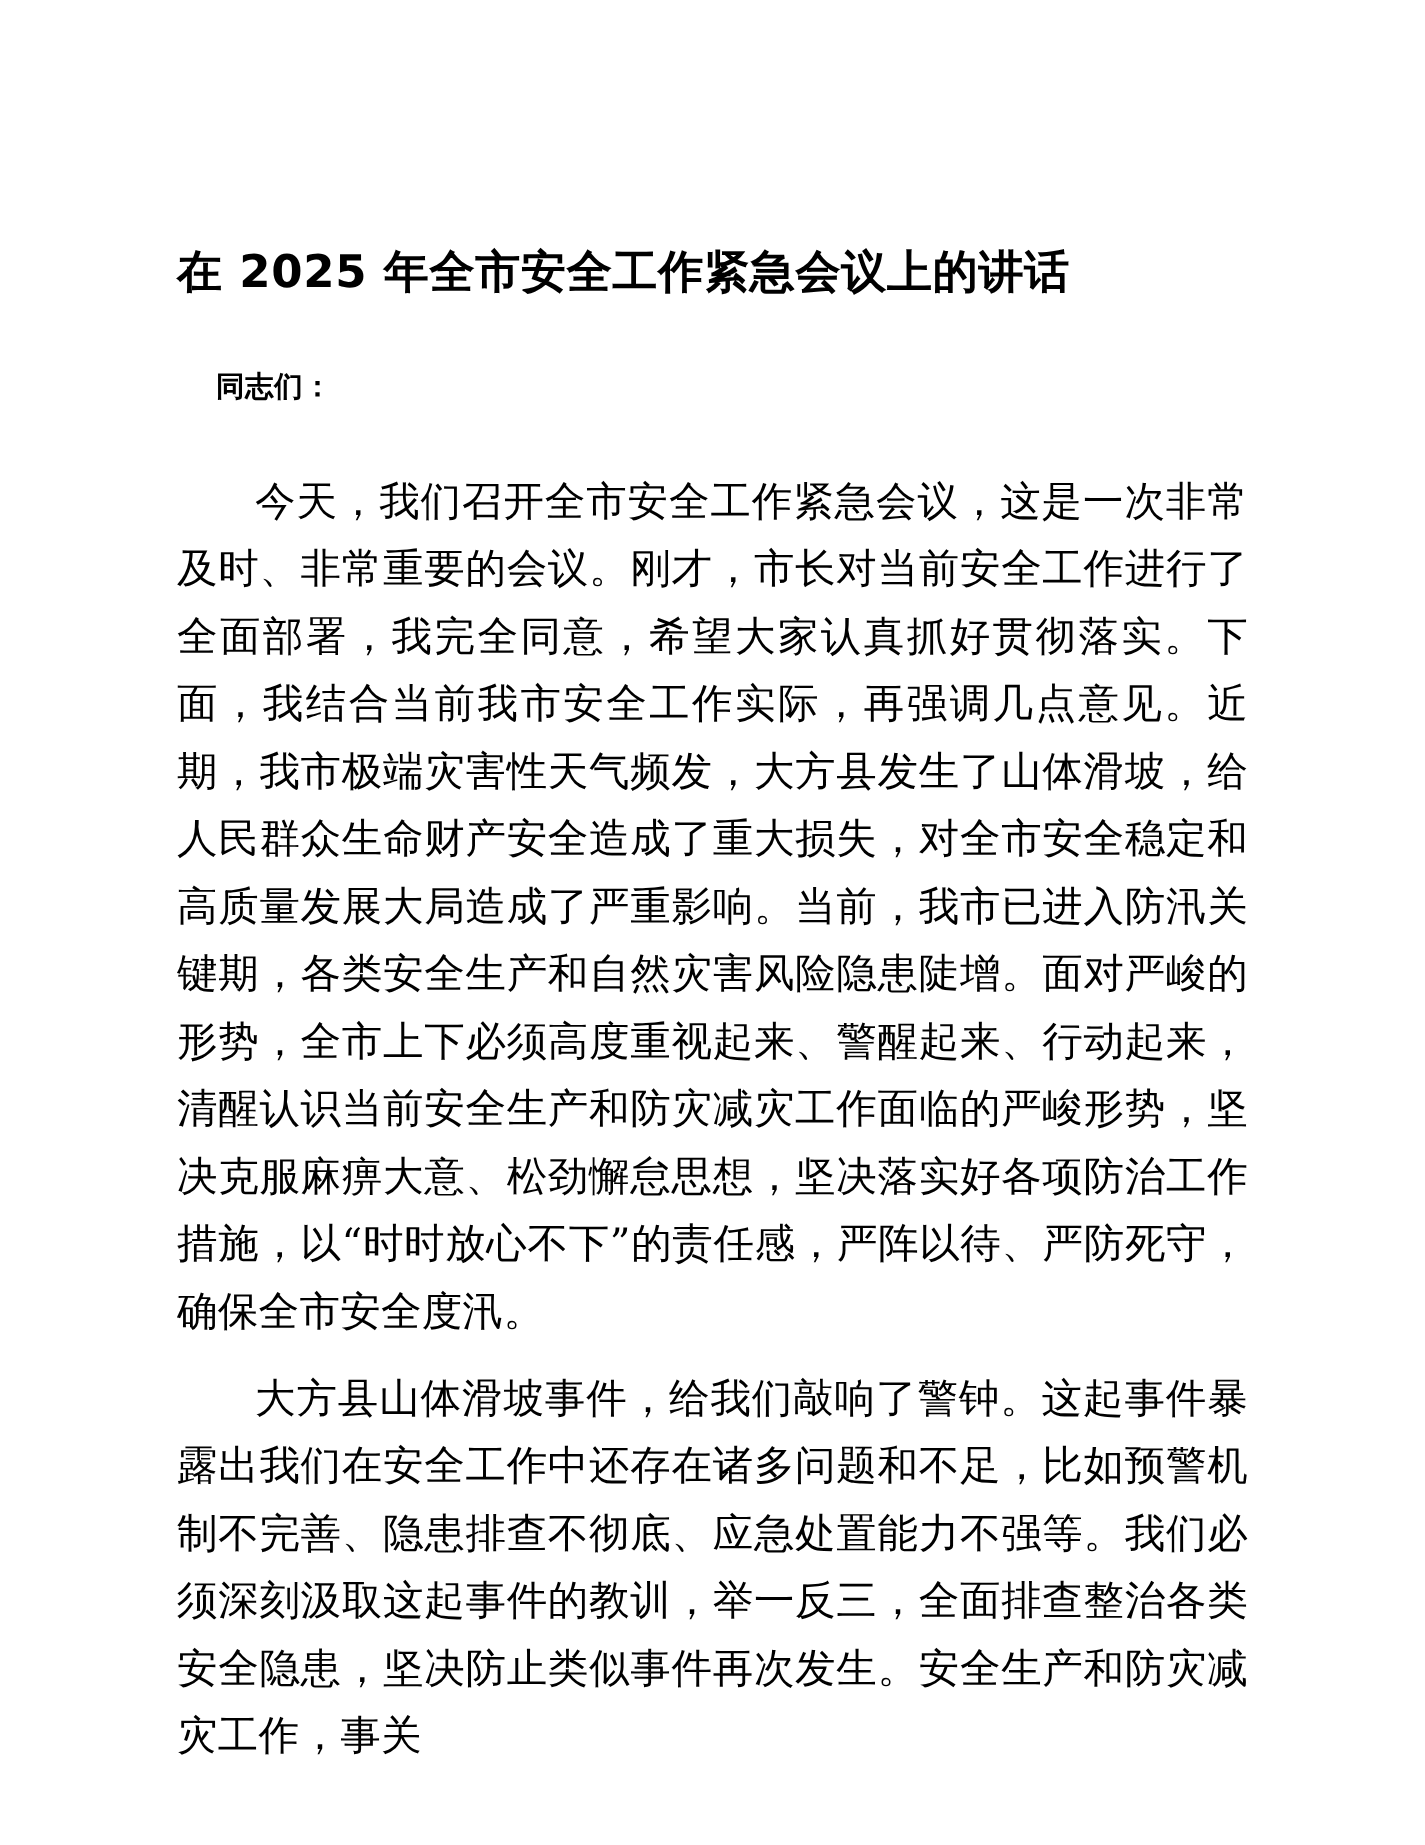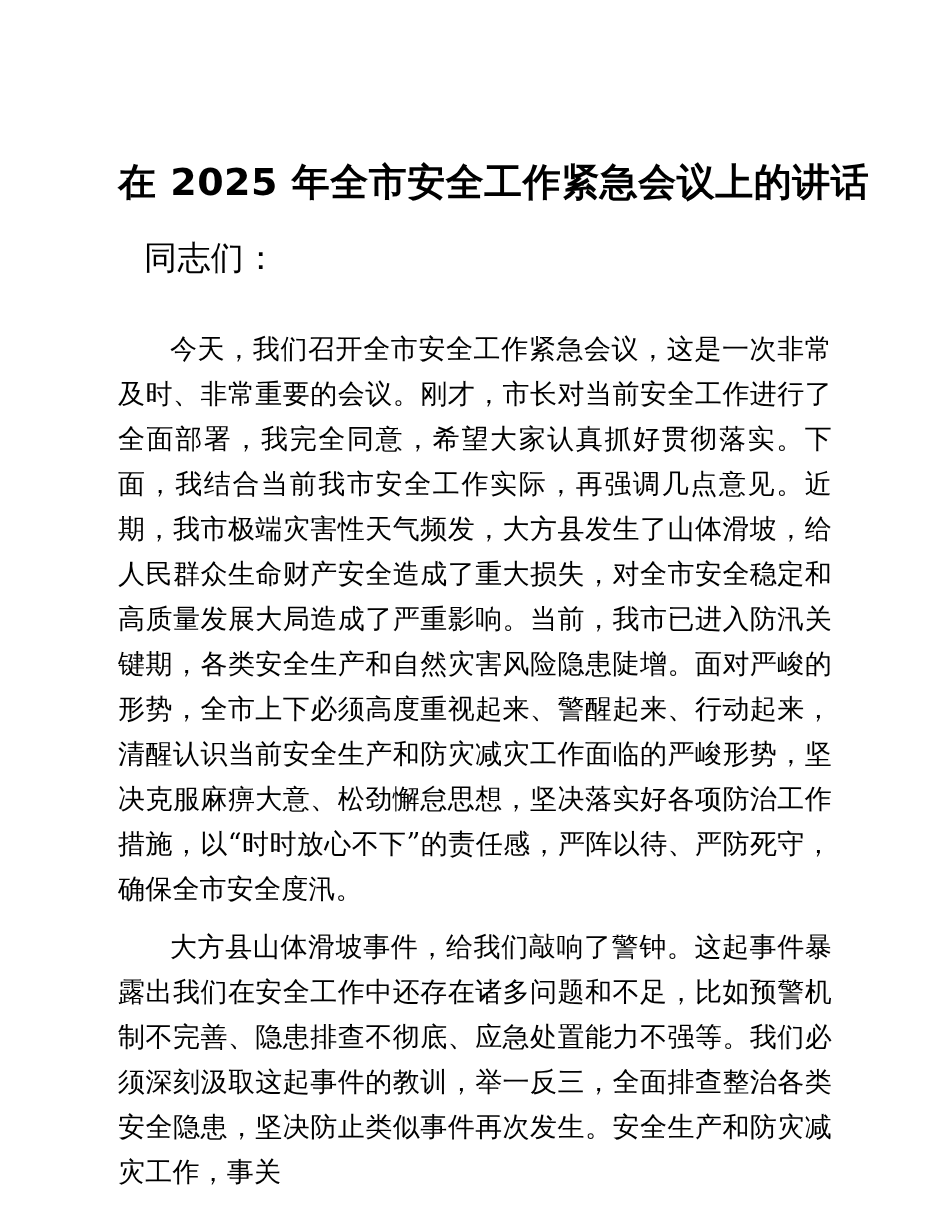--- a/index.html
+++ b/index.html
@@ -21,34 +21,35 @@
   }
   .content {
     position: absolute;
     left: 118px;
     top: 0;
     width: 714px;
   }
   .doc-title {
     font-family: "DejaVu Sans", "Liberation Sans", sans-serif;
     font-weight: bold;
-    font-size: 38px;
+    font-size: 30px;
     line-height: 44px;
     letter-spacing: 0.5px;
     text-align: left;
     margin-top: 160px;
     margin-bottom: 0;
     white-space: nowrap;
   }
   .salutation {
-    font-size: 33px;
+    font-size: 19px;
     line-height: 44px;
     margin-top: 32px;
     text-indent: 26px;
     letter-spacing: 0.4px;
+    font-weight: bold;
   }
   .para {
     font-size: 27px;
     line-height: 45px;
     text-align: justify;
     text-justify: inter-ideograph;
     text-indent: 52px;
     margin: 0;
     padding-top: 13px;
     letter-spacing: 0.2px;

